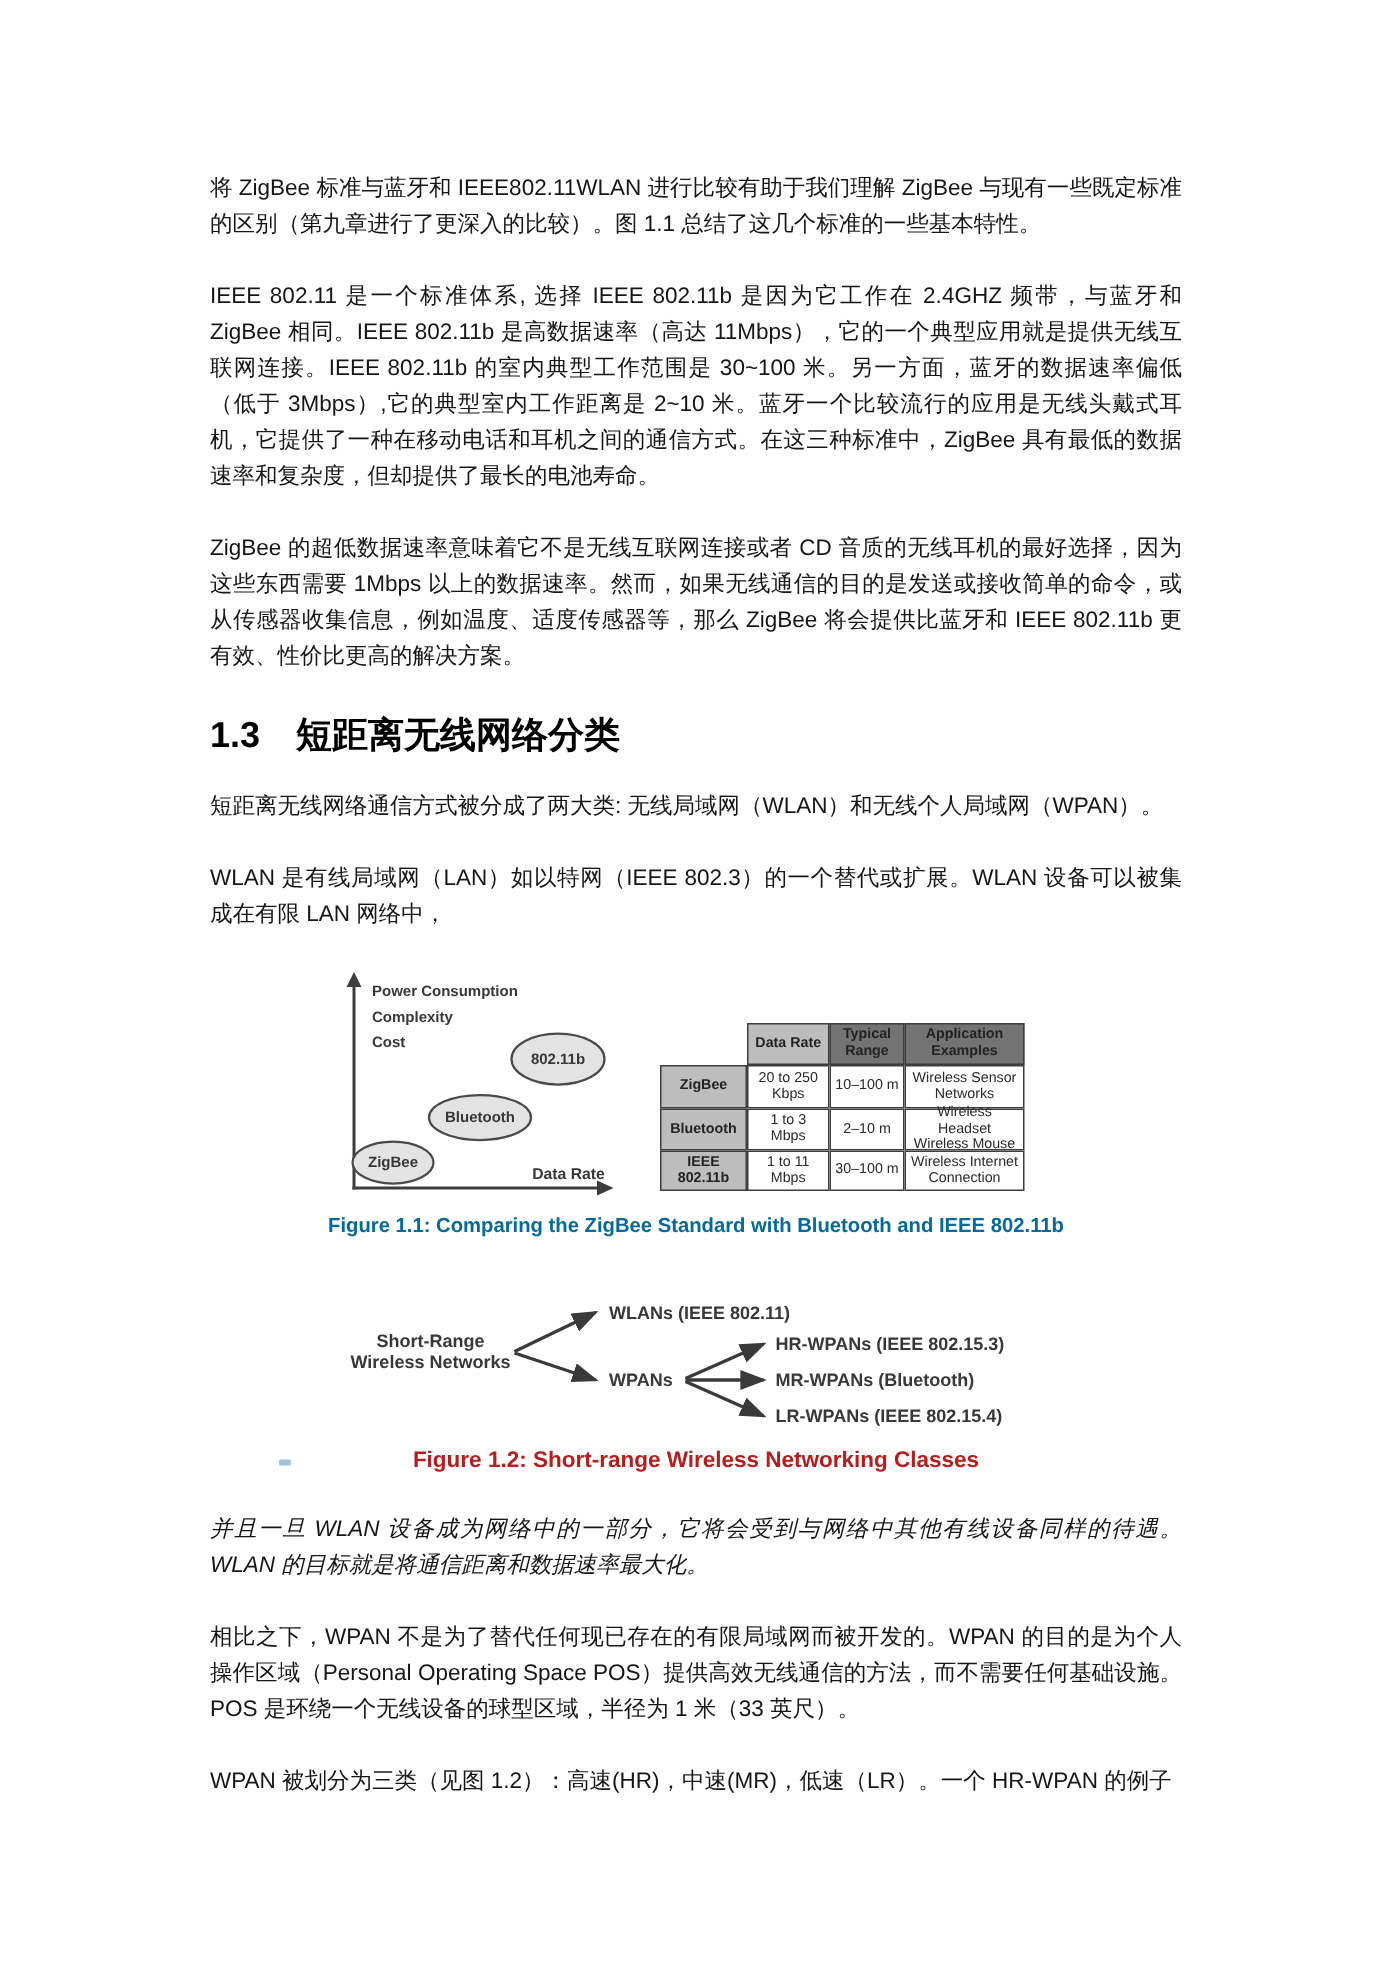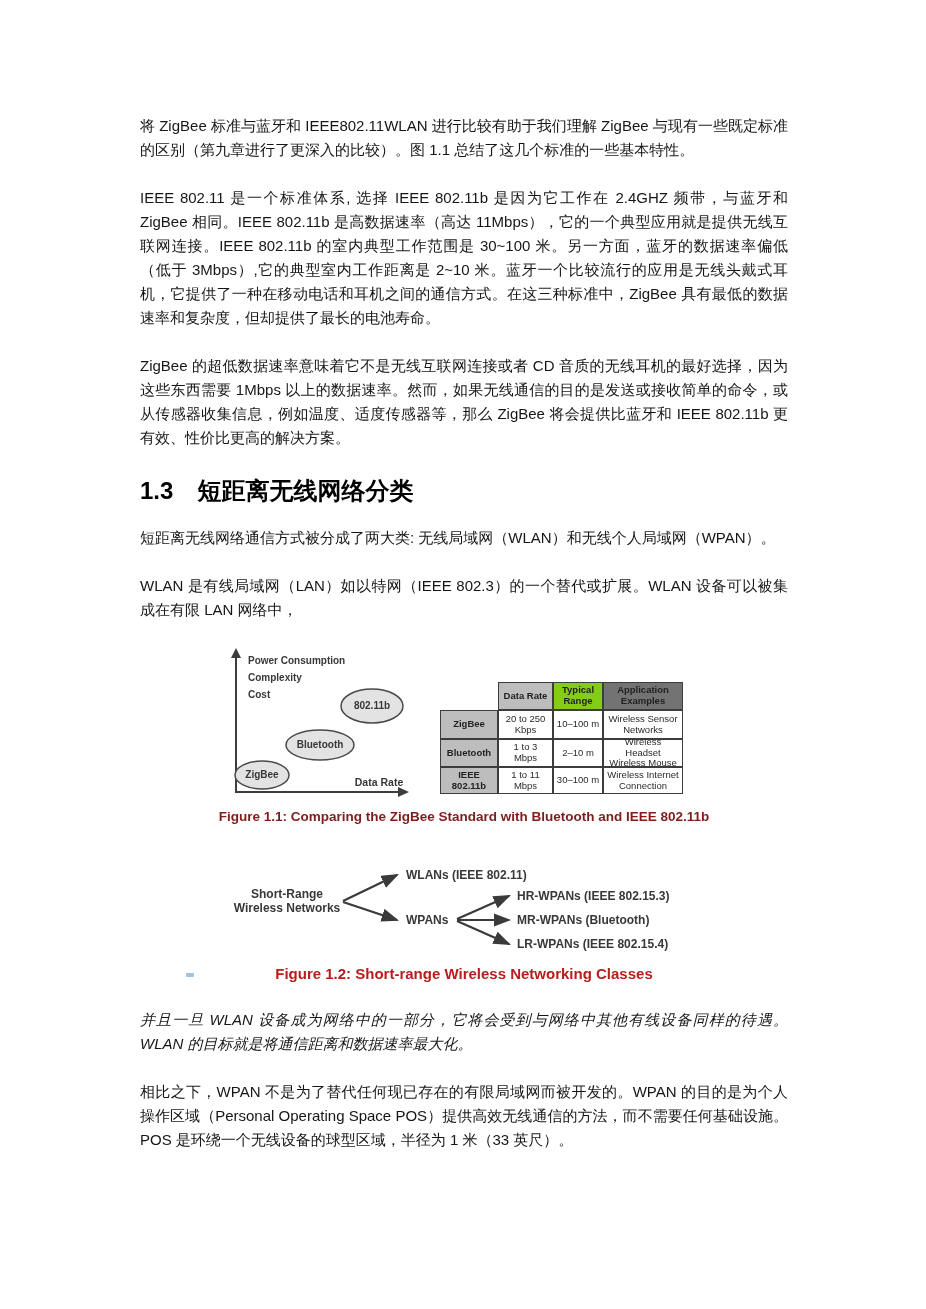--- a/index.html
+++ b/index.html
@@ -53,21 +53,21 @@
     padding:0 2px;line-height:1.15;color:#2a2a2a;
   }
   .cmp-table .hd{background:#bdbdbd;font-weight:bold;color:#222;}
   .cmp-table .corner{border:none;background:transparent;}
   .fig-caption{
     margin:10px 0 0 0;
     text-align:center;
     font-weight:bold;
     font-size:13.5px;
     line-height:18px;
-    color:#7f1d1d;
+    color:#0369a1;
   }
   
   .fig2{
     position:relative;
     height:92px;
     margin:36px 0 0 0;
   }
   .fig2 svg{position:absolute;left:93px;top:0;}
   .fig2 svg text{font-family:"Liberation Sans","DejaVu Sans",sans-serif;font-weight:bold;fill:#383838;font-size:12px;}
   .fig2-caption{
@@ -125,21 +125,21 @@
 
       <ellipse cx="62" cy="129" rx="27" ry="14" fill="#e3e3e3" stroke="#4a4a4a" stroke-width="1.5"></ellipse>
       <text x="62" y="132" font-size="10" text-anchor="middle">ZigBee</text>
 
       <text x="179" y="140" font-size="10.5" text-anchor="middle">Data Rate</text>
     </svg>
 
     <div class="cmp-table">
       <div class="cell corner"></div>
       <div class="cell hd" style="background: rgb(189, 189, 189);">Data Rate</div>
-      <div class="cell hd" style="background: #84cc16;">Typical Range</div>
+      <div class="cell hd" style="background: #737373;">Typical Range</div>
       <div class="cell hd" style="background: #737373;">Application Examples</div>
 
       <div class="cell hd" style="background: rgb(189, 189, 189);">ZigBee</div>
       <div class="cell">20 to 250 Kbps</div>
       <div class="cell">10–100 m</div>
       <div class="cell">Wireless Sensor Networks</div>
 
       <div class="cell hd" style="background: rgb(189, 189, 189);">Bluetooth</div>
       <div class="cell">1 to 3 Mbps</div>
       <div class="cell">2–10 m</div>
@@ -177,15 +177,16 @@
       <text x="284" y="62">MR-WPANs (Bluetooth)</text>
       <text x="284" y="86">LR-WPANs (IEEE 802.15.4)</text>
     </svg>
   </div>
   <div class="fig2-caption">Figure 1.2:  Short-range Wireless Networking Classes</div>
 
   <p class="para after-fig2">并且一旦 WLAN 设备成为网络中的一部分，它将会受到与网络中其他有线设备同样的待遇。WLAN 的目标就是将通信距离和数据速率最大化。</p>
 
   <p class="para">相比之下，WPAN 不是为了替代任何现已存在的有限局域网而被开发的。WPAN 的目的是为个人操作区域（Personal Operating Space POS）提供高效无线通信的方法，而不需要任何基础设施。POS 是环绕一个无线设备的球型区域，半径为 1 米（33 英尺）。</p>
 
+  <p class="para">WPAN 被划分为三类（见图 1.2）：高速(HR)，中速(MR)，低速（LR）。一个 HR-WPAN 的例子</p>
 
   <div class="blue-mark" style="background: rgb(157, 195, 230);"></div>
 </div>
 
 </body></html>

